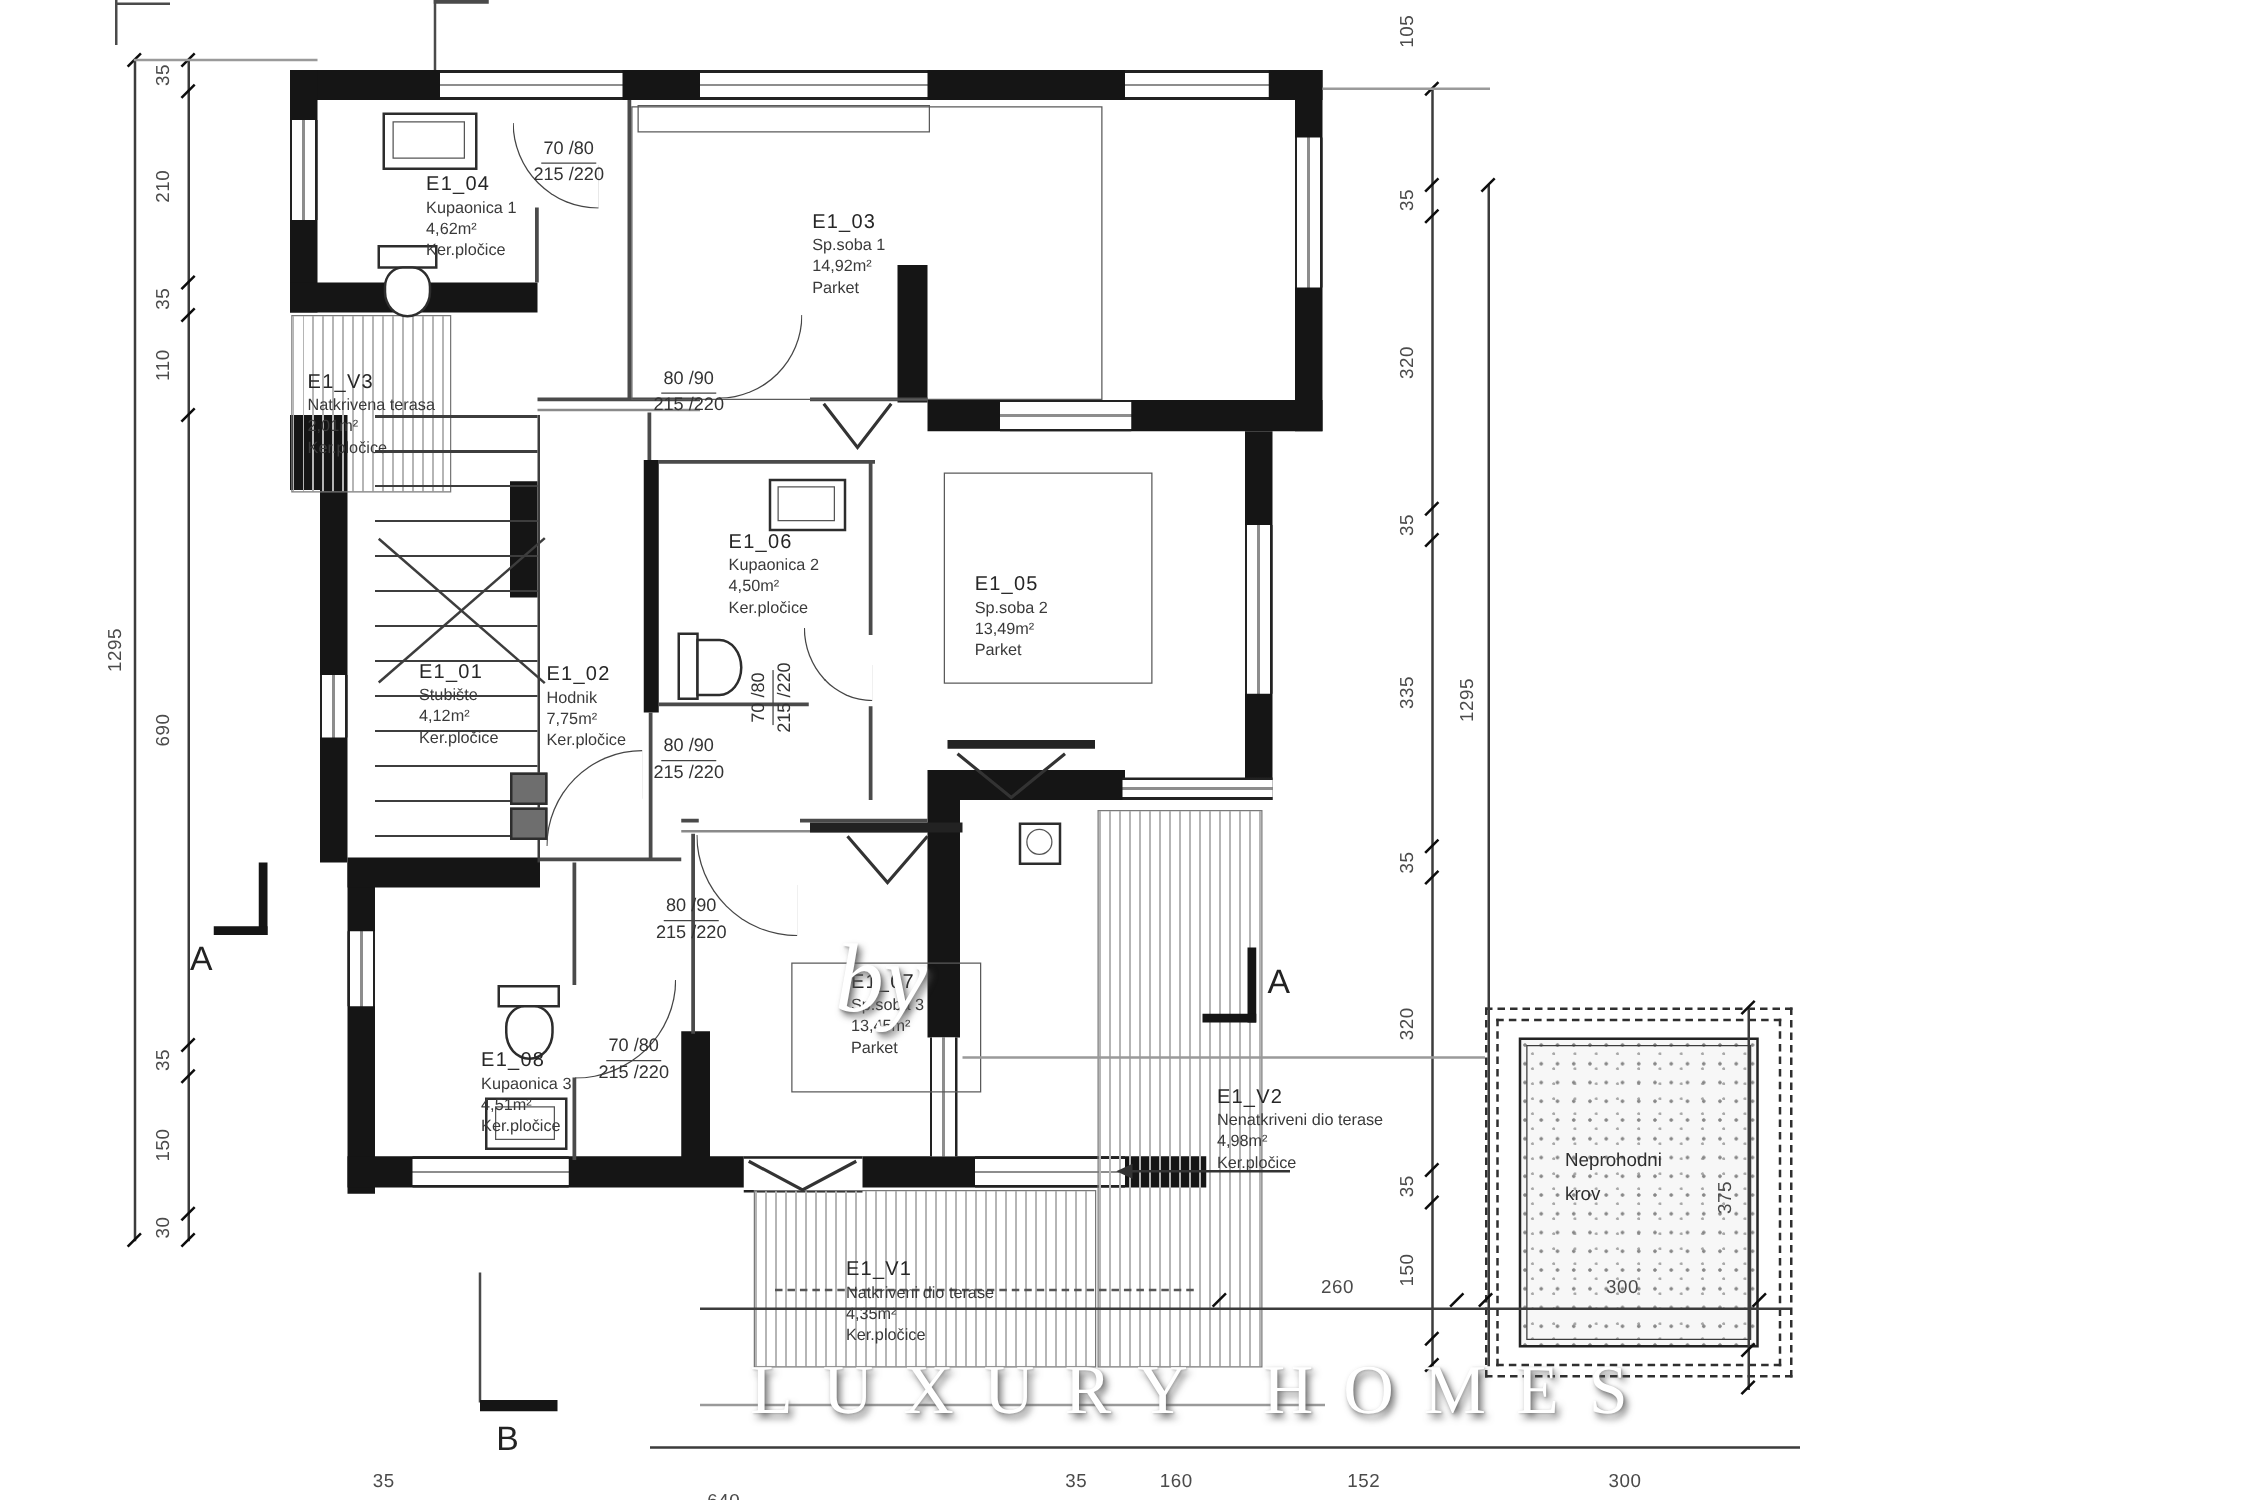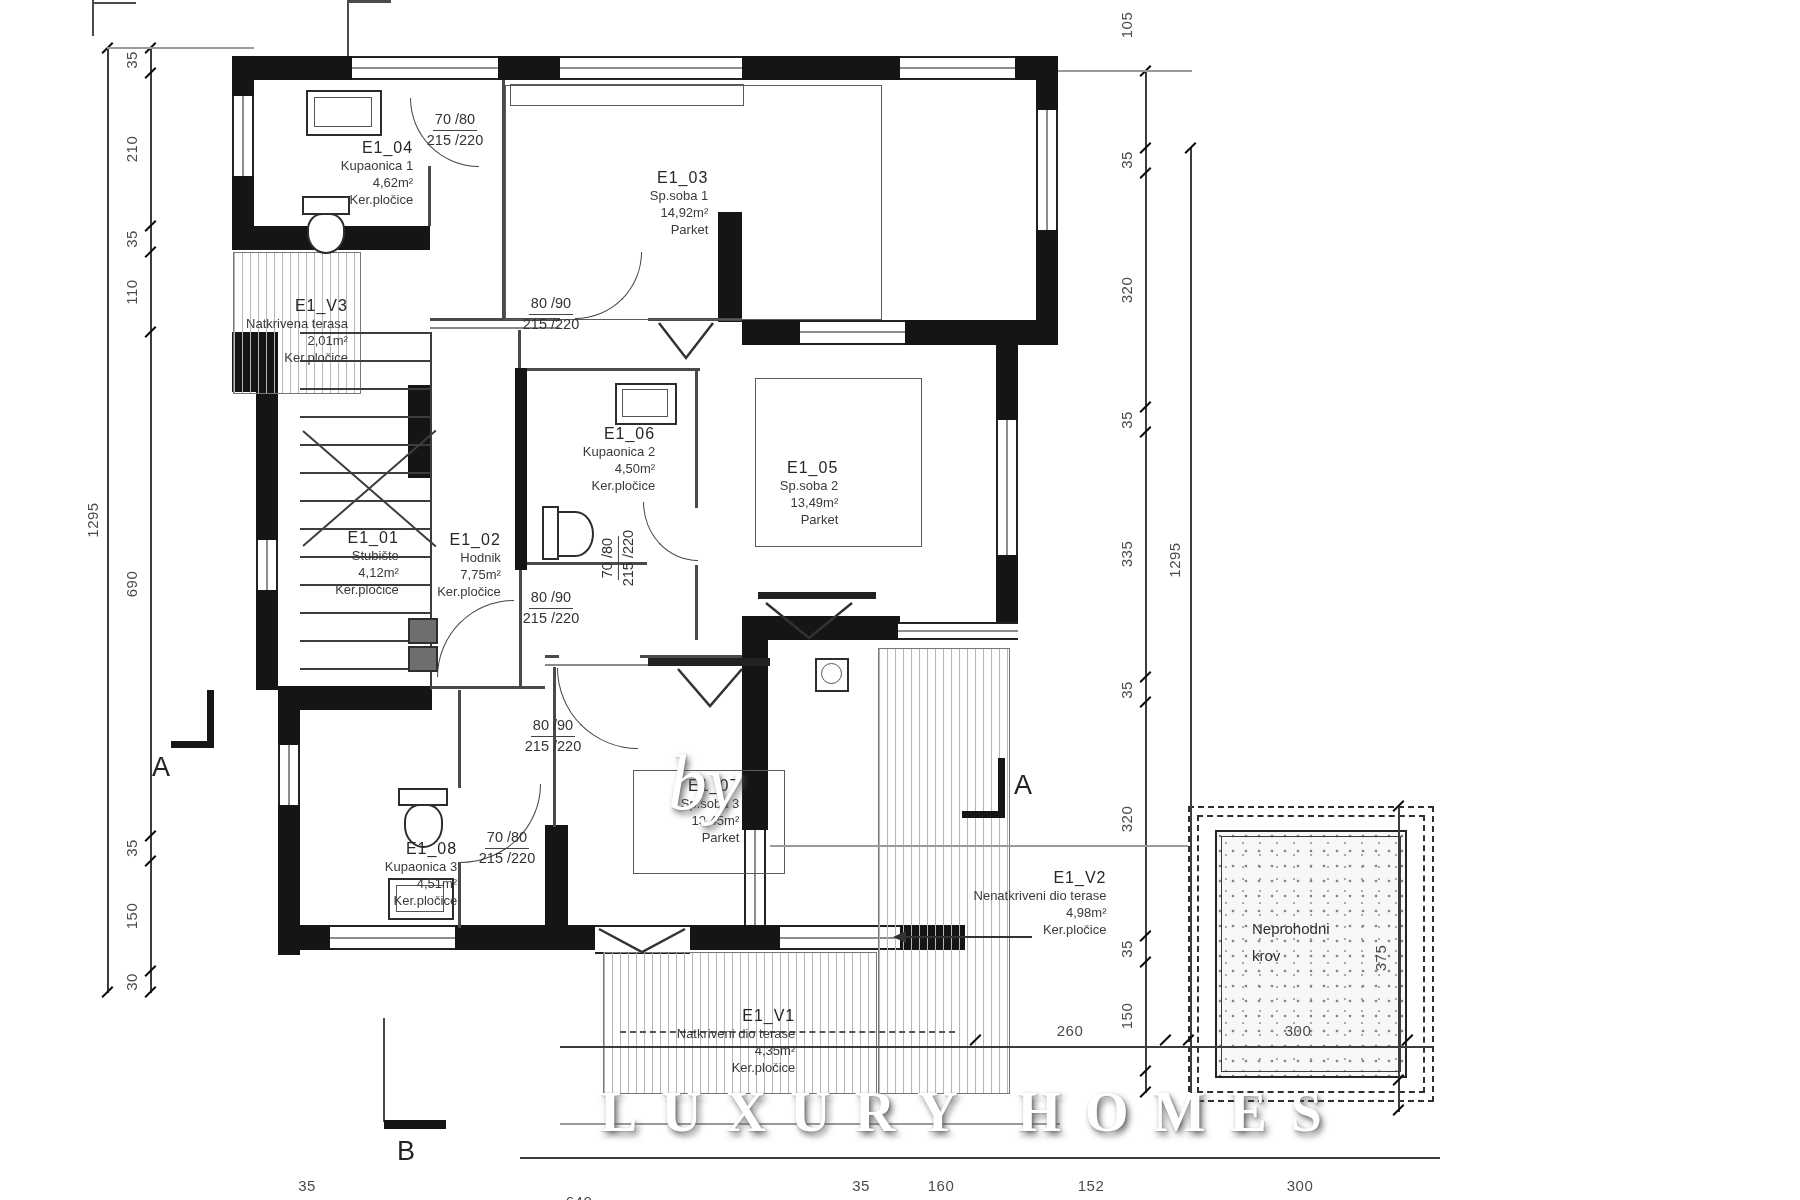--- a/index.html
+++ b/index.html
@@ -20,21 +20,21 @@
   .stairs{position:absolute;background:repeating-linear-gradient(180deg,#3d3d3d 0 2px,transparent 2px 28px);border-right:2px solid #3d3d3d;}
   .diag{position:absolute;height:2px;background:#3d3d3d;transform-origin:left center;}
   
   .dimv{position:absolute;width:2px;background:#3c3c3c;}
   .dimh{position:absolute;height:1.5px;background:#3c3c3c;}
   .ext{position:absolute;background:#9a9a9a;}
   .tick{position:absolute;width:15px;height:2.2px;background:#0d0d0d;transform:rotate(-45deg);}
   .vdim{position:absolute;transform:translate(-50%,-50%) rotate(-90deg);font-size:15px;color:#4b4b4b;white-space:nowrap;letter-spacing:.5px;}
   .hdim{position:absolute;transform:translate(-50%,-50%);font-size:15px;color:#4b4b4b;white-space:nowrap;letter-spacing:.5px;}
   
-  .room-label{position:absolute;text-align:right;color:#2e2e2e;transform:translateX(-50%);line-height:1.28;}
+  .room-label{position:absolute;text-align:left;color:#2e2e2e;transform:translateX(-50%);line-height:1.28;}
   .room-label .rid{font-size:16px;letter-spacing:1px;color:#262626;}
   .room-label .rnm,.room-label .rar,.room-label .rfl{font-size:13px;color:#3a3a3a;}
   
   .door-label{position:absolute;text-align:center;color:#333;font-size:14.5px;line-height:1.35;width:74px;}
   .door-label .dtop{border-bottom:1.5px solid #444;display:inline-block;padding:0 2px;}
   .door-label .dbot{display:block;}
   .door-label.rot{transform:rotate(-90deg);transform-origin:center center;}
   
   .arc{position:absolute;background:transparent;}
   
@@ -371,15 +371,15 @@
   <div class="dimh" style="left:520px;top:1157px;width:920px;height:1.5px;"></div>
 
   <div class="hdim" style="left:307px;top:1185px;">35</div>
   <div class="hdim" style="left:579px;top:1185px;margin-top:16px;">640</div>
   <div class="hdim" style="left:861px;top:1185px;">35</div>
   <div class="hdim" style="left:941px;top:1185px;">160</div>
   <div class="hdim" style="left:1091px;top:1185px;">152</div>
   <div class="hdim" style="left:1300px;top:1185px;">300</div>
 
   <div class="wm wm-by" style="left:668px;top:738px;">by</div>
-  <div class="wm wm-tag" style="left:600px;top:1080px;font-weight:bold;">LUXURY HOMES</div>
+  <div class="wm wm-tag" style="left:600px;top:1080px;">LUXURY HOMES</div>
 
 </div>
 
 </body></html>

